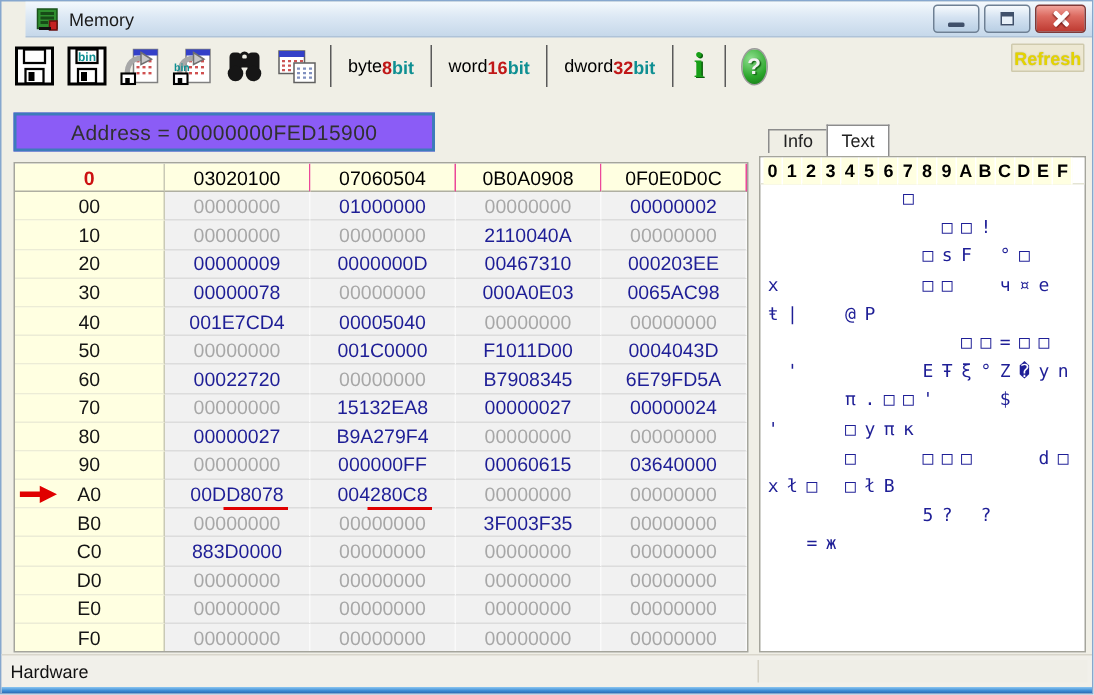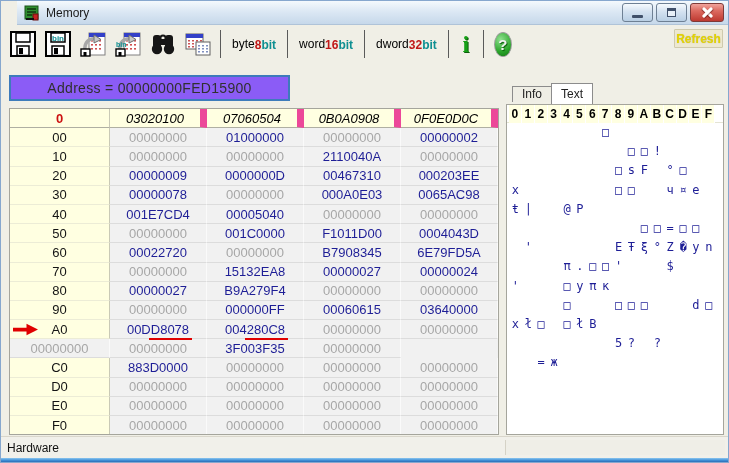--- a/index.html
+++ b/index.html
@@ -51,21 +51,21 @@
     display:flex;align-items:center;justify-content:center;
     font-size:14px;color:#303030;letter-spacing:.3px;}
   
   .hex-table{position:absolute;left:8px;top:107px;width:490px;height:327px;
     border:1px solid #A5A59C;background:#F1F1F1;overflow:hidden;}
   .hxrow{display:grid;grid-template-columns:100px 97px 97px 97px 97px;height:19.2px;}
   .hxlabel{position:relative;background:#FFFFE1;border-right:1px solid #C9C9B6;border-bottom:1px solid #ECECD6;
     display:flex;align-items:center;justify-content:center;font-size:13px;color:#141414;}
   .hxcell{border-bottom:1px solid #DCDCDC;border-right:1px solid #FAFAFA;
     display:flex;align-items:center;justify-content:center;font-size:13px;}
-  .hxrow.header .hxcell{background:#FFFFE1;color:#000;border-bottom:1px solid #AFAFA2;border-right:7px solid #ec4899;font-style:italic;}
+  .hxrow.header .hxcell{background:#FFFFE1;color:#000;border-bottom:1px solid #AFAFA2;border-right:1px solid #ec4899;}
   .hxrow.header .hxlabel{border-bottom:1px solid #AFAFA2;}
   .corner0{color:#CC1111;font-weight:bold;}
   .val{color:#1E1E96;}
   .val.zero{color:#A7A7A7;}
   .ul-part{position:relative;}
   .ul-part::after{content:"";position:absolute;left:-2px;right:-3px;bottom:-3px;height:2px;background:#E00000;}
   .marker{position:absolute;left:3px;top:3px;width:25px;height:13px;background:#E00000;
     clip-path:polygon(0 36%,54% 36%,54% 6%,100% 50%,54% 94%,54% 64%,0 64%);}
   
   .tabs{position:absolute;left:511px;top:82px;height:21px;display:flex;align-items:center;}
@@ -449,20 +449,23 @@
             <span class="val"><span>004</span><span class="ul-part">280C8</span></span>
           </div>
           <div class="hxcell">
             <span class="val zero">00000000</span>
           </div>
           <div class="hxcell">
             <span class="val zero">00000000</span>
           </div>
         </div>
         <div class="hxrow">
+          <div class="hxlabel">
+            <span>B0</span>
+          </div>
           <div class="hxcell">
             <span class="val zero">00000000</span>
           </div>
           <div class="hxcell">
             <span class="val zero">00000000</span>
           </div>
           <div class="hxcell">
             <span class="val">3F003F35</span>
           </div>
           <div class="hxcell">

